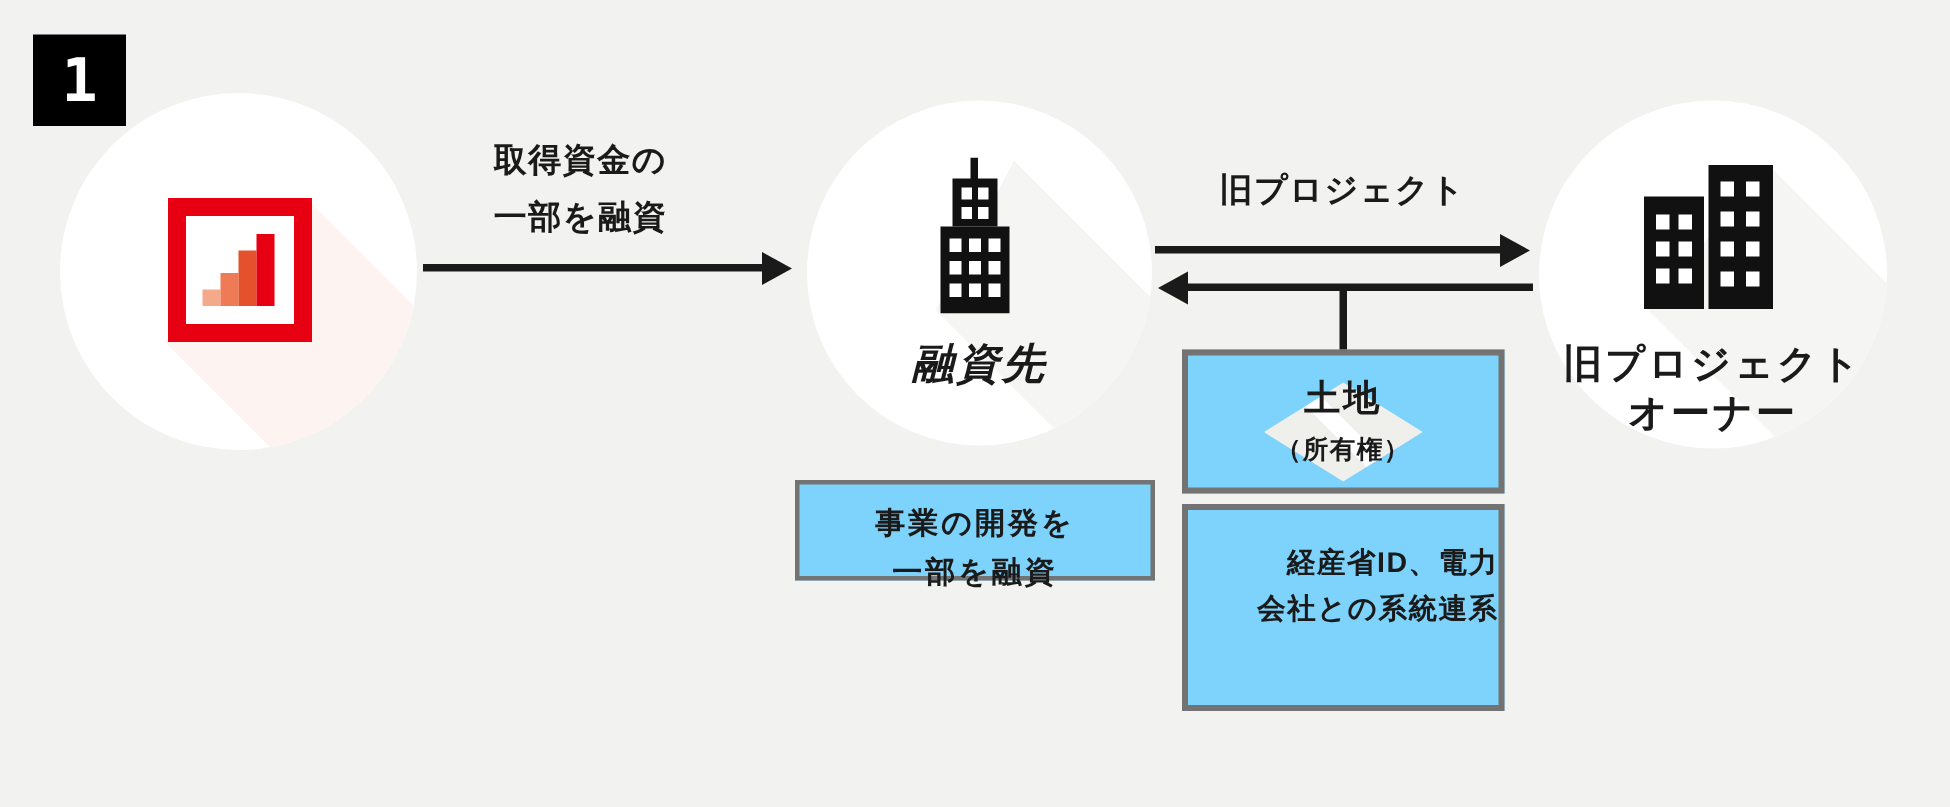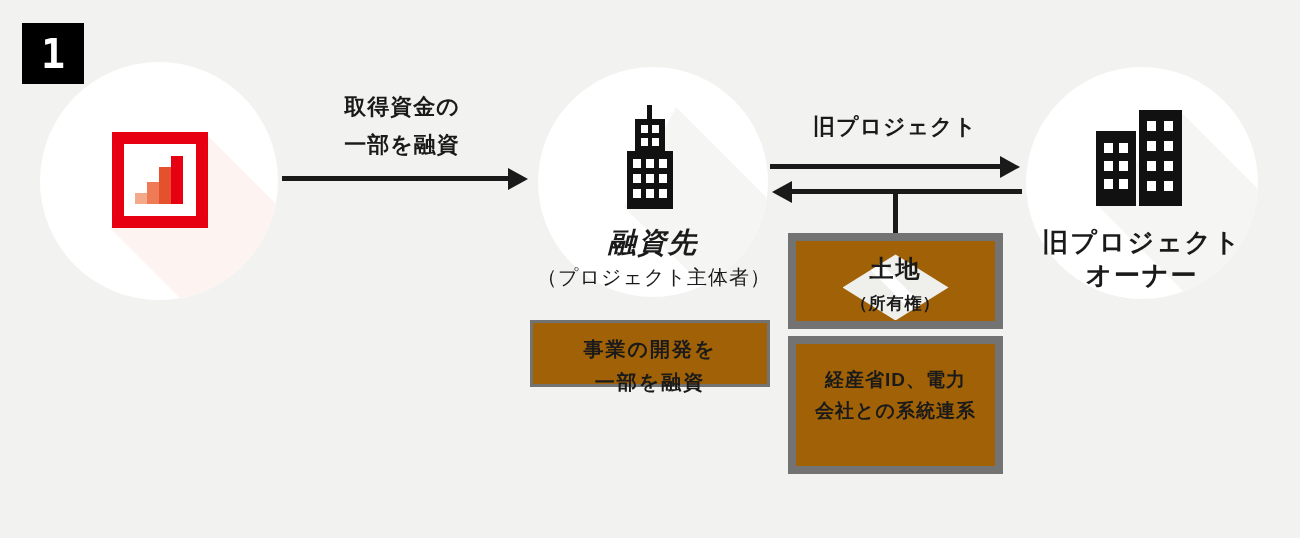--- a/index.html
+++ b/index.html
@@ -40,33 +40,33 @@
   .t-borrower{left:538px;top:224px;width:230px;font-size:28px;font-style:italic;}
   .t-borrower-sub{left:518px;top:264px;width:272px;font-size:20px;font-weight:400;letter-spacing:1px;}
   .t-owner{left:1022px;top:226px;width:240px;font-size:26px;line-height:33px;}
 
   
   .hline{position:absolute;height:5px;background:#1a1a1a;}
   .vline{position:absolute;width:5px;background:#1a1a1a;}
   .head-r{position:absolute;width:0;height:0;border-top:11px solid transparent;border-bottom:11px solid transparent;border-left:20px solid #1a1a1a;}
   .head-l{position:absolute;width:0;height:0;border-top:11px solid transparent;border-bottom:11px solid transparent;border-right:20px solid #1a1a1a;}
   .arrow-label{position:absolute;text-align:center;font-weight:700;font-size:22px;line-height:38px;letter-spacing:1px;}
-  .lbl-loan{left:292px;top:88px;width:220px;}
+  .lbl-loan{left:277px;top:88px;width:220px;}
   .lbl-payment{left:785px;top:112px;width:220px;line-height:30px;}
 
   
-  .obox{position:absolute;background:#a16207;border:8px solid #737373;box-sizing:border-box;
+  .obox{position:absolute;background:#7dd3fc;border:4px solid #737373;box-sizing:border-box;
         display:flex;flex-direction:column;align-items:center;text-align:center;font-weight:700;}
   .box-land{left:788px;top:233px;width:215px;height:96px;padding-top:12px;gap:7px;}
   .box-land .ttl{font-size:24px;letter-spacing:2px;position:relative;z-index:1;}
   .box-land .sub{font-size:17px;letter-spacing:1px;position:relative;z-index:1;}
   .land-mark{position:absolute;left:50%;top:58%;width:106px;height:66px;transform:translate(-50%,-50%);
              clip-path:polygon(50% 0,100% 50%,50% 100%,0 50%);
              background:linear-gradient(45deg,#efefec 45%,#ffffff 45%,#ffffff 55%,#efefec 55%);z-index:0;}
-  .box-rights{left:788px;top:336px;width:215px;height:138px;padding-top:20px;font-size:19px;line-height:31px;letter-spacing:1px;}
+  .box-rights{left:788px;top:336px;width:215px;height:138px;padding-top:20px;font-size:19px;line-height:31px;letter-spacing:1px;align-items:flex-end;}
   .box-dev{left:530px;top:320px;width:240px;height:67px;border-width:3px;padding-top:10px;font-size:20px;line-height:33px;letter-spacing:2px;}
 </style>
 </head>
 <body>
 
 <div class="stage">
 
   <div class="badge">
     <span>1</span>
   </div>
@@ -103,21 +103,20 @@
       <rect x="37" y="54" width="8" height="9" fill="#fff"></rect>
       <rect x="11" y="69" width="8" height="9" fill="#fff"></rect>
       <rect x="24" y="69" width="8" height="9" fill="#fff"></rect>
       <rect x="37" y="69" width="8" height="9" fill="#fff"></rect>
       <rect x="11" y="84" width="8" height="9" fill="#fff"></rect>
       <rect x="24" y="84" width="8" height="9" fill="#fff"></rect>
       <rect x="37" y="84" width="8" height="9" fill="#fff"></rect>
     </svg>
   </div>
   <div class="node-title t-borrower">融資先</div>
-  <div class="node-title t-borrower-sub">（プロジェクト主体者）</div>
 
   <div class="arrow-label lbl-payment">旧プロジェクト</div>
   <div class="hline" style="left:770px;top:164px;width:232px;"></div>
   <div class="head-r" style="left:1000px;top:156px;"></div>
 
   <div class="head-l" style="left:772px;top:181px;"></div>
   <div class="hline" style="left:790px;top:189px;width:232px;"></div>
   <div class="vline" style="left:893px;top:191px;height:44px;"></div>
 
   <div class="circle c-owner">

